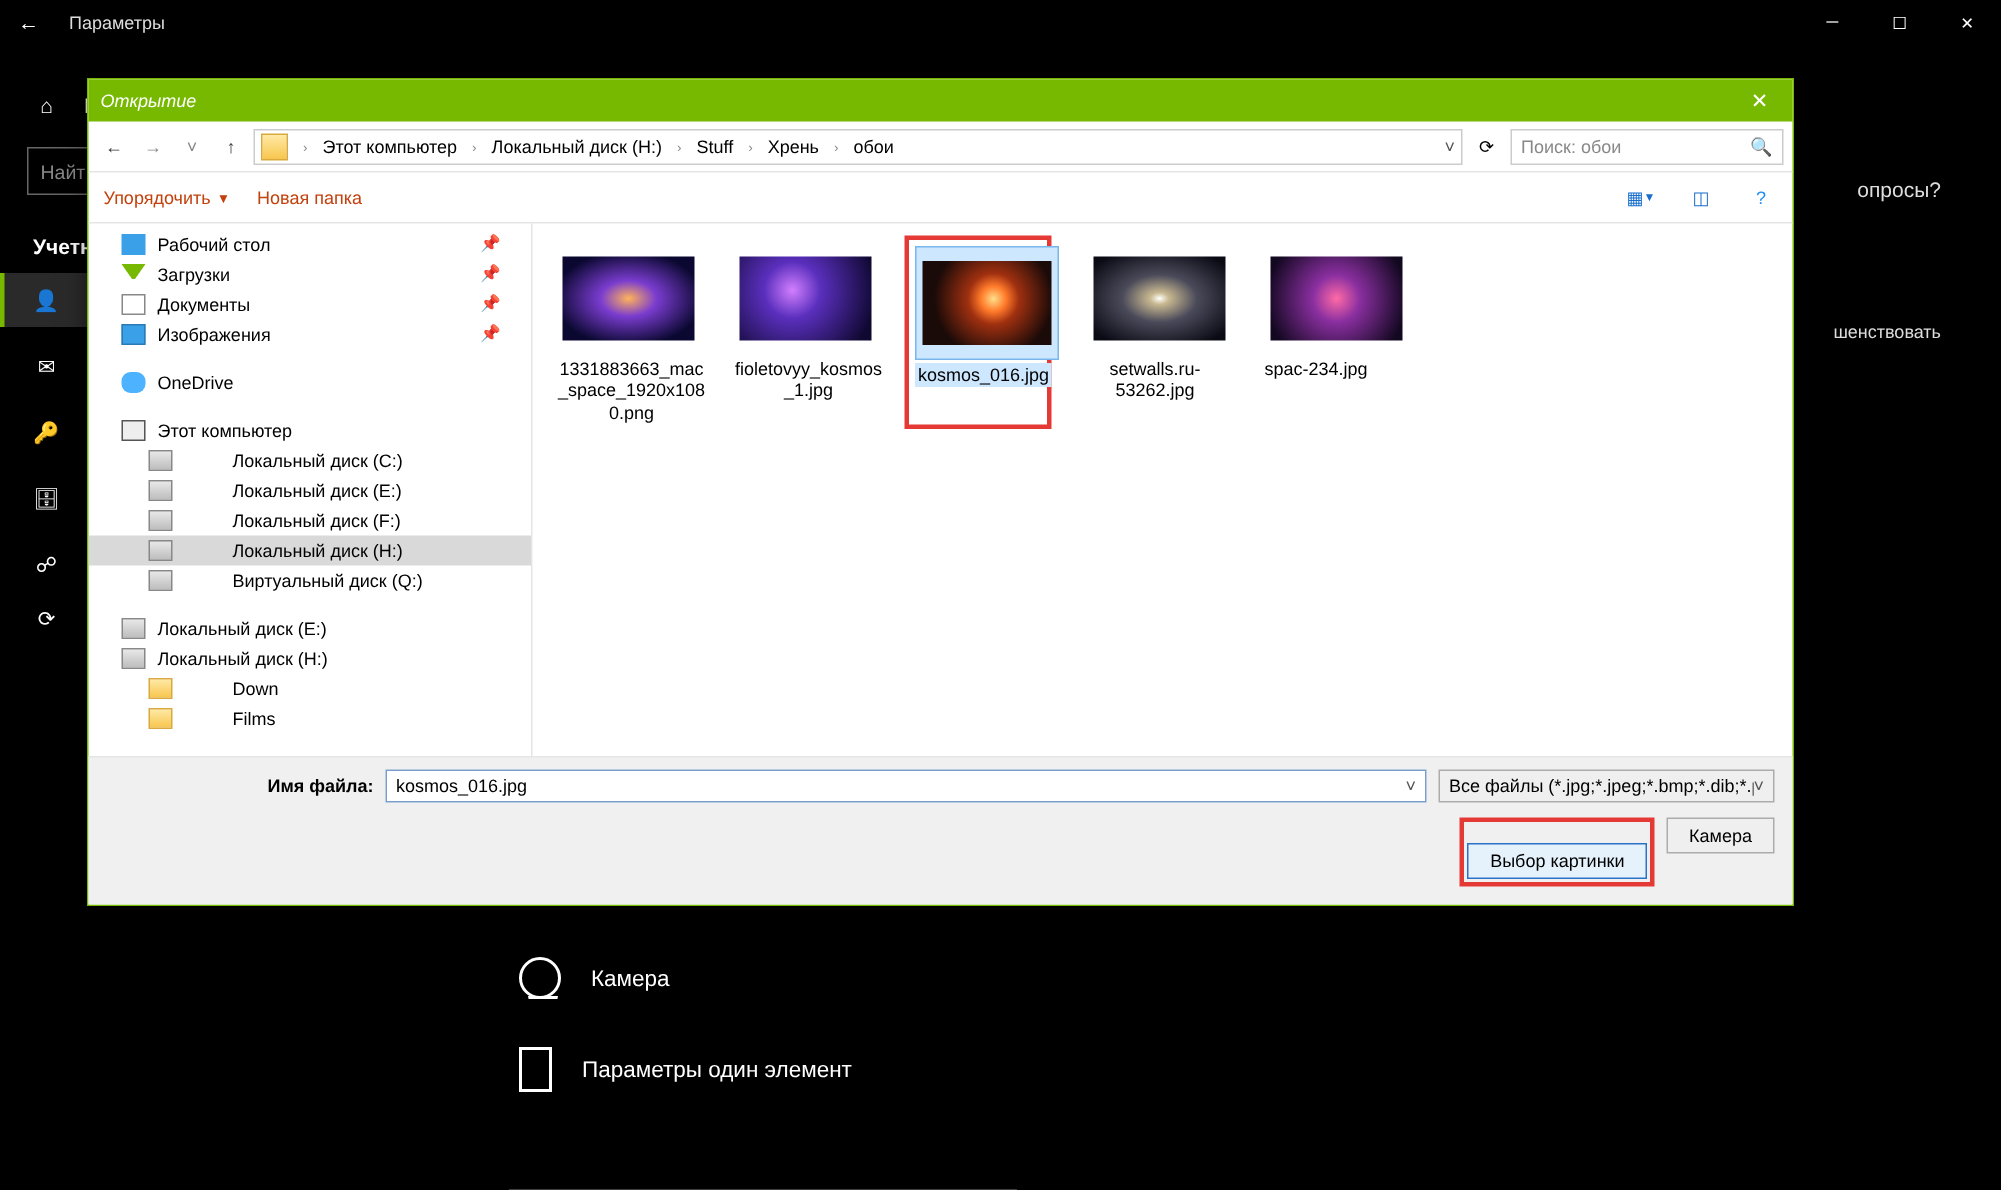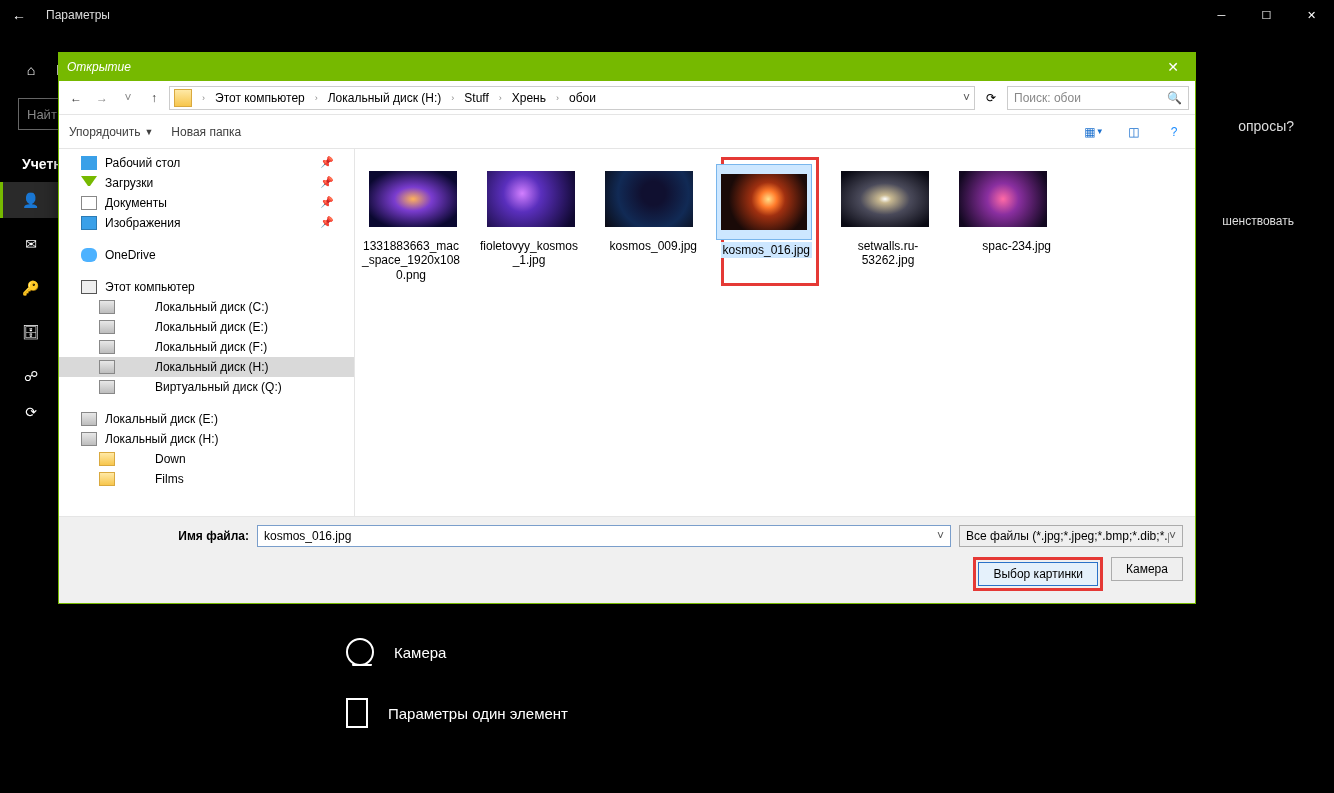--- a/index.html
+++ b/index.html
@@ -39,63 +39,63 @@
 .fd-nav .arrow.enabled { color: #333; }
 .breadcrumb { flex: 1; height: 24px; border: 1px solid #ccc; display: flex; align-items: center; padding: 0 4px; gap: 2px; background: #fff; }
 .breadcrumb .bc-ico { width: 18px; height: 18px; background: linear-gradient(#ffe9a6,#f7c64d); border: 1px solid #d9a93f; margin-right: 4px; }
 .breadcrumb .sep { color: #888; font-size: 9px; padding: 0 4px; }
 .breadcrumb span.seg { padding: 2px 4px; }
 .bc-right { display: flex; align-items: center; gap: 4px; }
 .refresh { width: 24px; height: 24px; display: flex; align-items: center; justify-content: center; }
 .searchbox { width: 182px; height: 24px; border: 1px solid #ccc; display: flex; align-items: center; padding: 0 6px; color: #888; justify-content: space-between; }
 
 .fd-toolbar { height: 34px; display: flex; align-items: center; padding: 0 10px; gap: 18px; border-bottom: 1px solid #e5e5e5; }
-.fd-toolbar .tb-link { color: #404040; font-size: 12px; display: flex; align-items: center; gap: 4px; }
+.fd-toolbar .tb-link { color: #c2410c; font-size: 12px; display: flex; align-items: center; gap: 4px; }
 .fd-toolbar .tb-spacer { flex: 1; }
 .fd-toolbar .tb-ico { width: 22px; height: 22px; display: flex; align-items: center; justify-content: center; color: #1a6fce; }
 
 .fd-body { flex: 1; display: flex; min-height: 0; }
 .fd-tree { width: 296px; border-right: 1px solid #e5e5e5; overflow: auto; padding-top: 4px; }
 .tree-item { display: flex; gap: 8px; padding: 3px 10px 3px 22px; font-size: 12px; position: relative; }
 .tree-item.selected { background: #d9d9d9; }
 .tree-item .pin { position: absolute; right: 20px; color: #7a7a7a; font-size: 11px; }
 .tree-item .ti-ico { width: 16px; height: 14px; display: inline-block; }
 .ico-desktop { background: #3aa0e8; }
 .ico-download { width: 0; height: 0; border-left: 7px solid transparent; border-right: 7px solid transparent; border-top: 10px solid #76b900; }
 .ico-doc { background: #fff; border: 1px solid #888; width: 12px; height: 14px; }
 .ico-pic { background: #3aa0e8; border: 1px solid #2b7bb5; width: 14px; height: 12px; }
 .ico-cloud { width: 16px; height: 10px; background: #4db2ff; border-radius: 6px; }
 .ico-pc { width: 16px; height: 12px; border: 1px solid #555; background: #eee; }
 .ico-drive { width: 16px; height: 10px; background: linear-gradient(#e8e8e8,#bdbdbd); border: 1px solid #888; }
 .ico-folder { width: 16px; height: 12px; background: linear-gradient(#ffe9a6,#f7c64d); border: 1px solid #d9a93f; }
 .tree-item.indent1 { padding-left: 40px; gap: 40px; }
 
 .fd-files { flex: 1; display: flex; flex-wrap: wrap; align-content: flex-start; padding: 8px 12px; gap: 20px 20px; }
-.file-tile { width: 98px; display: flex; flex-direction: column; align-items: flex-end; gap: 2px; padding: 4px; }
+.file-tile { width: 98px; display: flex; flex-direction: column; align-items: flex-start; gap: 2px; padding: 4px; }
 .file-tile.selected { border: 3px solid #e53935; }
 .file-tile.selected .thumb-wrap { background: #cde7ff; border: 1px solid #79b6ec; }
 .thumb-wrap { width: 96px; height: 76px; display: flex; align-items: center; justify-content: center; padding: 4px; }
 .thumb { width: 88px; height: 56px; background: #0a0a2a; position: relative; overflow: hidden; }
 .thumb.galaxy1 { background: radial-gradient(ellipse at 50% 50%, #ffb35a 0%, #7a3ccf 30%, #0a0830 80%); }
 .thumb.galaxy2 { background: radial-gradient(circle at 40% 40%, #d27fff 0%, #5a2fbd 30%, #0f0830 90%); }
 .thumb.planet { background: radial-gradient(circle at 55% 40%, #101030 0%, #101030 20%, #112a55 60%, #0a0a12 100%); }
 .thumb.star { background: radial-gradient(circle at 55% 45%, #ffdf8a 0%, #ff7a2a 15%, #a03010 30%, #1a0a08 70%); }
 .thumb.spiral { background: radial-gradient(ellipse at 50% 50%, #fff 0%, #c8b890 10%, #4a4a5a 40%, #0a0a14 90%); }
 .thumb.neb { background: radial-gradient(circle at 50% 50%, #ff6aa6 0%, #8a2fa0 30%, #120820 90%); }
 .file-label { font-size: 12px; text-align: center; line-height: 1.2; max-width: 100px; word-wrap: break-word; }
 .file-tile.selected .file-label { background: #cde7ff; padding: 1px 2px; }
 
 .fd-footer { border-top: 1px solid #e5e5e5; padding: 8px 12px 12px; display: flex; flex-direction: column; gap: 10px; background: #f0f0f0; }
 .fn-row { display: flex; align-items: center; gap: 8px; }
 .fn-label { width: 178px; text-align: right; font-size: 12px; font-weight: bold; }
 .fn-input { flex: 1; height: 22px; border: 1px solid #7a9ecb; background: #fff; padding: 2px 6px; font-size: 12px; display: flex; align-items: center; justify-content: space-between; }
 .type-select { width: 224px; height: 22px; border: 1px solid #acacac; background: #efefef; padding: 2px 6px; font-size: 12px; display: flex; align-items: center; justify-content: space-between; }
 .btn-row { display: flex; justify-content: flex-end; gap: 8px; }
 .btn { height: 24px; min-width: 72px; border: 1px solid #acacac; background: #efefef; font-size: 12px; display: flex; align-items: center; justify-content: center; padding: 0 14px; }
-.btn.primary { border: 1px solid #2a72c8; background: #e5f1fb; }
+.btn.primary { border: 1px solid #2a72c8; background: #e5f1fb; margin-top: 12px; }
 .btn-highlight { border: 3px solid #e53935; padding: 2px; }
 </style>
 </head>
 <body>
 
 <div class="settings-window">
   <div class="settings-titlebar">
     <span class="back">←</span>
     <span>Параметры</span>
   </div>
@@ -289,26 +289,20 @@
       <div class="thumb galaxy1"></div>
     </div>
     <div class="file-label">1331883663_mac_space_1920x1080.png</div>
         </div>
         <div class="file-tile">
           <div class="thumb-wrap">
       <div class="thumb galaxy2"></div>
     </div>
     <div class="file-label">fioletovyy_kosmos_1.jpg</div>
         </div>
-        <div class="file-tile">
-          <div class="thumb-wrap">
-      <div class="thumb planet"></div>
-    </div>
-    <div class="file-label">kosmos_009.jpg</div>
-        </div>
         <div class="file-tile selected">
           <div class="thumb-wrap">
       <div class="thumb star"></div>
     </div>
     <div class="file-label">kosmos_016.jpg</div>
         </div>
         <div class="file-tile">
           <div class="thumb-wrap">
       <div class="thumb spiral"></div>
     </div>

